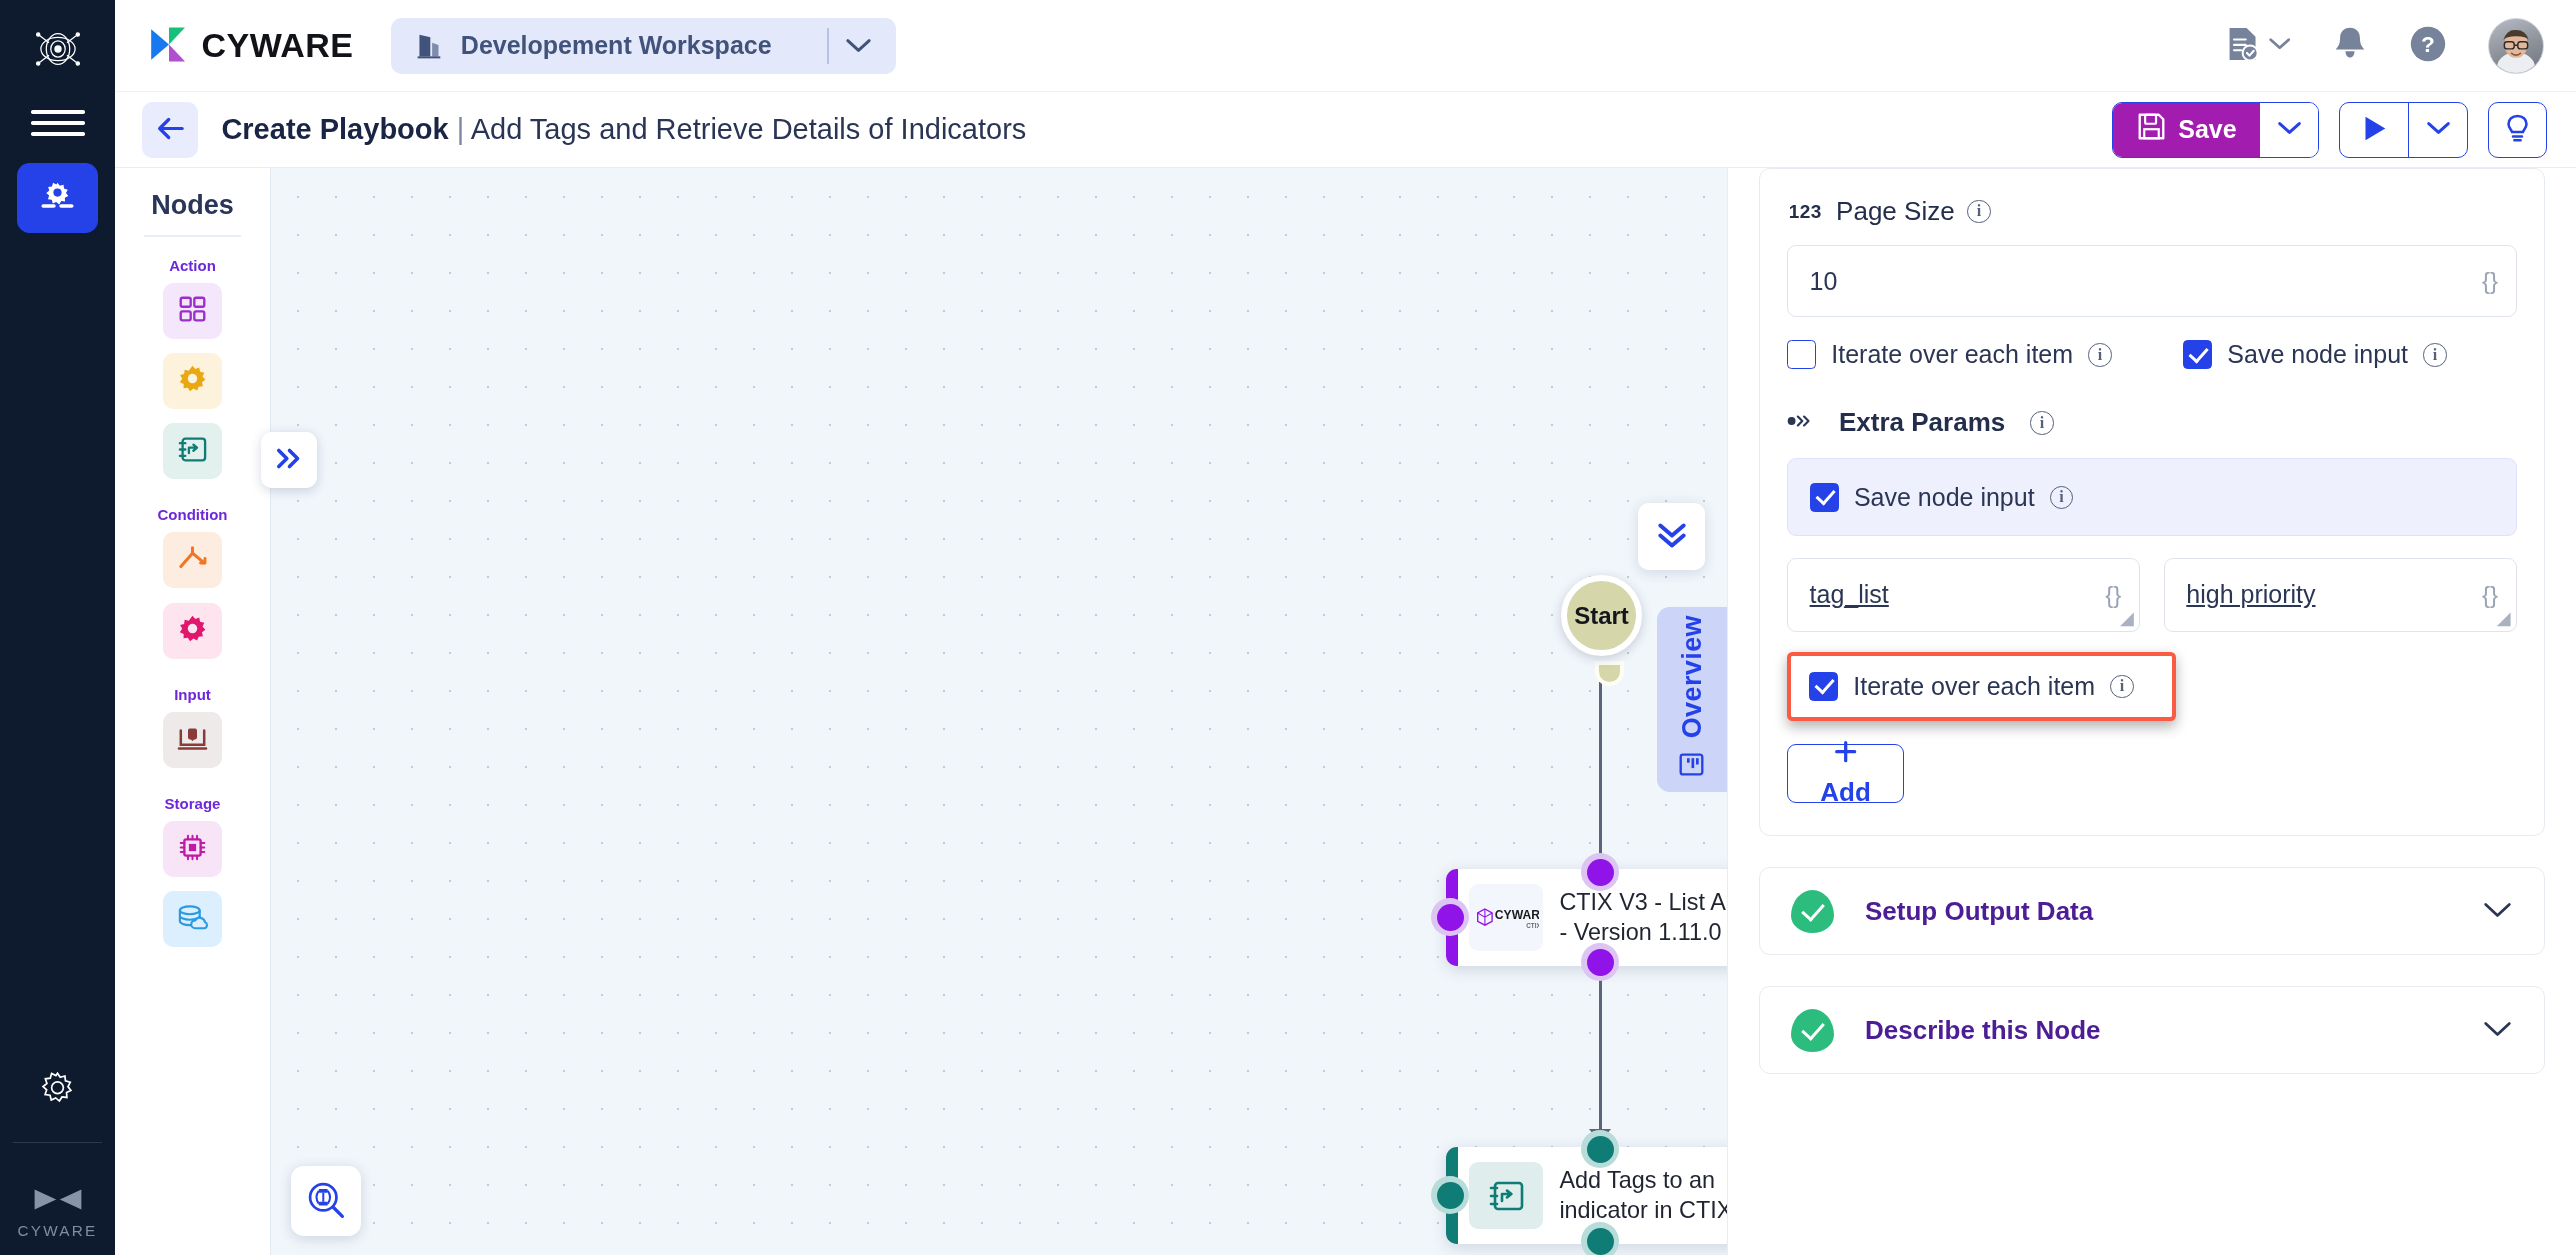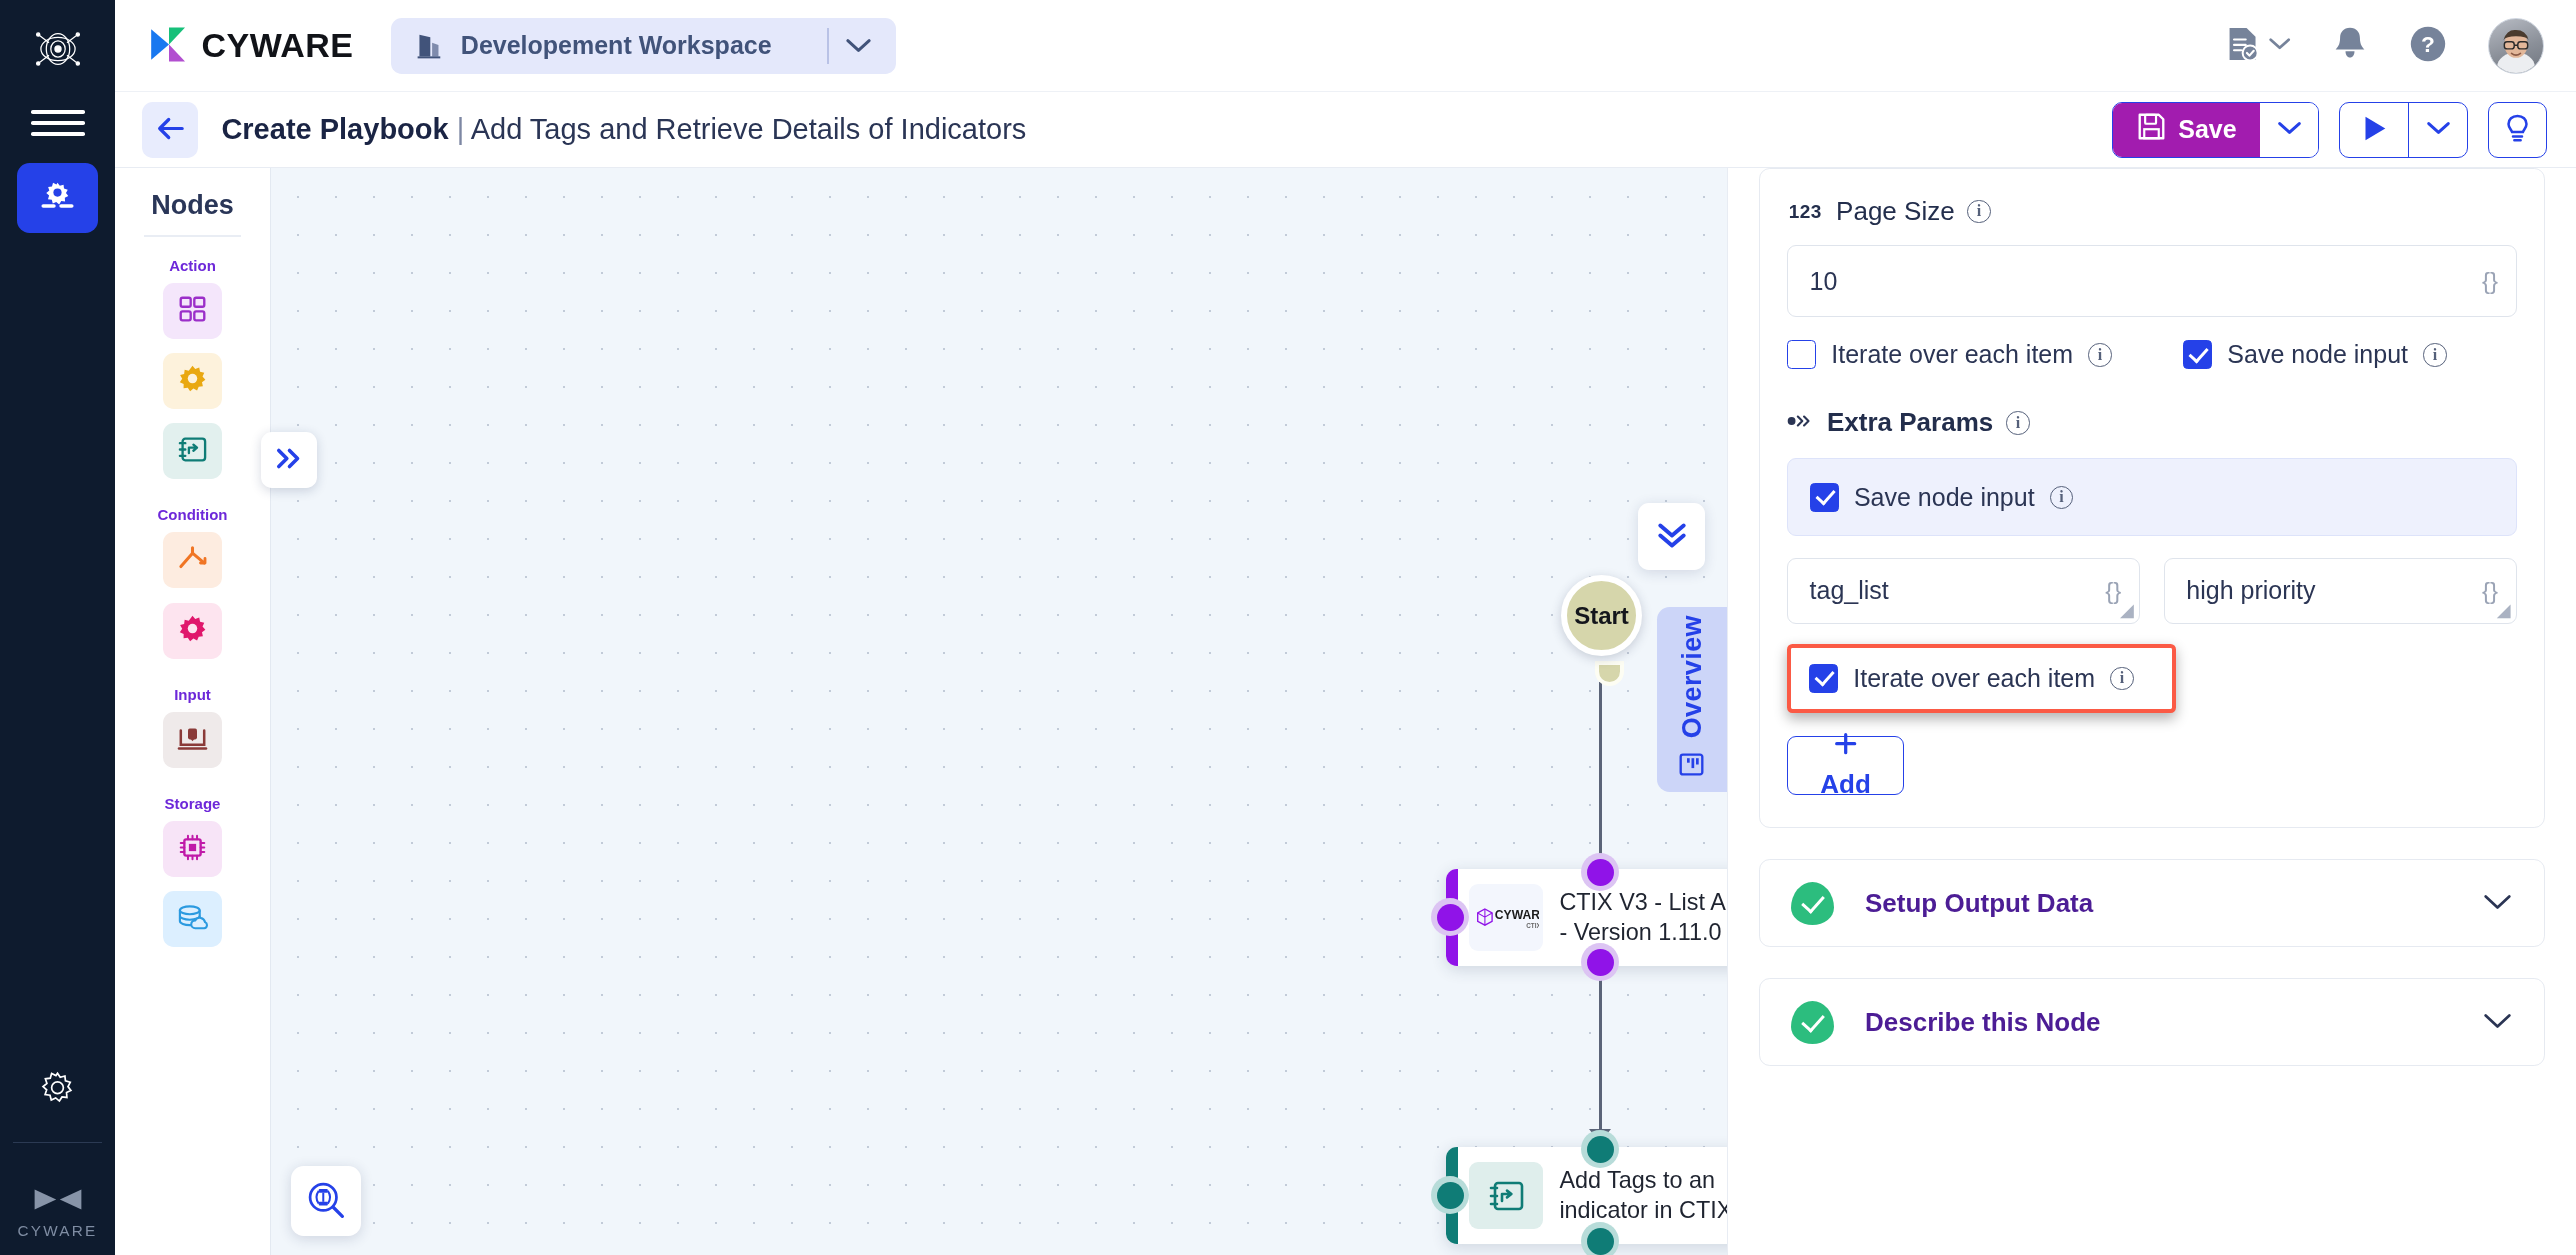--- a/index.html
+++ b/index.html
@@ -200,28 +200,28 @@
   .cbox.checked { background:#2541e8; position:relative; }
   .cbox.checked::after {
     content:""; position:absolute; left:9px; top:2.7px; width:8px; height:15.3px;
     border:solid #fff; border-width:0 3.6px 3.6px 0; transform:rotate(42deg);
   }
   .info-i {
     width:23.4px; height:23.4px; border-radius:50%; border:1.8px solid #55607a; color:#55607a;
     font-size:16px; font-weight:700; display:flex; align-items:center; justify-content:center;
     font-family:"Liberation Serif", serif; cursor:pointer; flex:0 0 23.4px;
   }
-  .extra-head { display:flex; align-items:center; gap:13px; margin-top:38px; }
+  .extra-head { display:flex; align-items:center; gap:25px; margin-top:38px; }
   .extra-head .tname { font-size:26px; font-weight:700; color:#232e4c; }
   .ep-panel { margin-top:20px; background:#eef1fd; border:0.9px solid #dde3fa; border-radius:9px; padding:23.4px 21.6px; }
   .ep-grid { display:flex; gap:23.4px; margin-top:21.6px; }
   .ep-cell { flex:1; position:relative; }
   .ta {
-    position:relative; border:0.9px solid #dfe4ec; border-radius:9px; height:66px;
-    display:flex; align-items:center; padding:0 52px 0 21.6px; font-size:25px; color:#2b3554; cursor:text;
+    position:relative; border:0.9px solid #dfe4ec; border-radius:9px; height:74px;
+    display:flex; align-items:center; padding:0 52px 0 21.6px; font-size:25px; color:#2b3554; cursor:text;text-decoration:underline;
   }
   .ta .resize { position:absolute; right:5.4px; bottom:3.6px; color:#aab2c2; font-size:18px; line-height:1; }
   .iterate-wrap {
     margin-top:20px; width:389px; border:4.5px solid #fb5a45; border-radius:5.4px;
     background:#fff; box-shadow:0 5.4px 12.6px rgba(0,0,0,.3); padding:16px 18px;
   }
   .add-btn {
     margin-top:23.4px; width:117px; height:59px; border:1.8px solid #2541e8; border-radius:9px;
     background:#fff; color:#2541e8; font-size:26px; font-weight:700;
     display:flex; align-items:center; justify-content:center; gap:7.2px; cursor:pointer;flex-direction:column;

